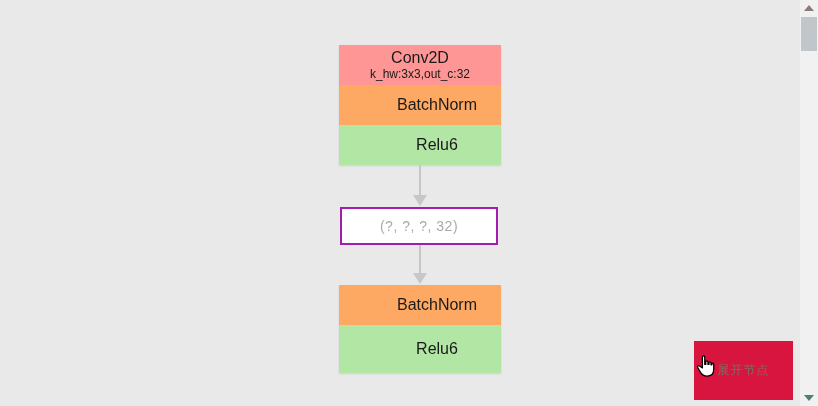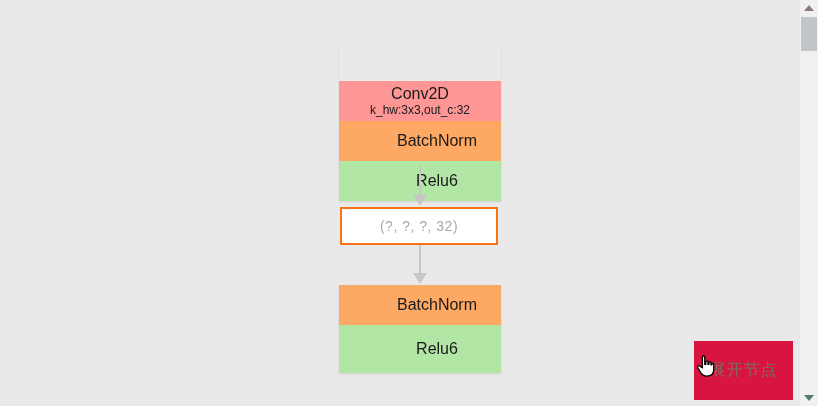--- a/index.html
+++ b/index.html
@@ -22,37 +22,37 @@
     box-shadow: 0 1px 2px rgba(0,0,0,0.10);
   }
   .node-sec {
     width: 100%;
     display: flex;
     flex-direction: column;
     align-items: center;
     justify-content: center;
     color: #1a1a1a;
   }
-  .node-header { height: 40px; margin-top: 36px; }
+  .node-header { height: 40px; }
   .node-header .node-title { font-size: 16px; line-height: 19px; }
   .node-header .node-subtitle { font-size: 12px; line-height: 15px; text-align: right; }
   .node-layer { height: 40px; font-size: 16px; padding-left: 34px; }
   #node-conv { top: 45px; }
   #node-dwconv { top: 285px; }
   #node-dwconv .node-layer-2 { height: 48px; }
 
   
   .shape-box {
     position: absolute;
     left: 340px;
     top: 207px;
     width: 158px;
     height: 38px;
     background: #ffffff;
-    border: 2px solid #f97316;
+    border: 2px solid #a21caf;
     display: flex;
     align-items: center;
     justify-content: center;
     font-size: 14px;
     color: #a9a9a9;
     letter-spacing: 0.5px;
   }
 
   
   .arrow {
@@ -78,21 +78,21 @@
     position: absolute;
     left: 694px;
     top: 341px;
     width: 99px;
     height: 59px;
     background: #d8153e;
     border: none;
     display: flex;
     align-items: center;
     justify-content: center;
-    font-size: 16px;
+    font-size: 12px;
     color: #7d6d63;
     font-family: "Liberation Sans", "DejaVu Sans", sans-serif;
     cursor: pointer;
     letter-spacing: 1px;
   }
 
   
   .hand-cursor {
     position: absolute;
     left: 695px;

